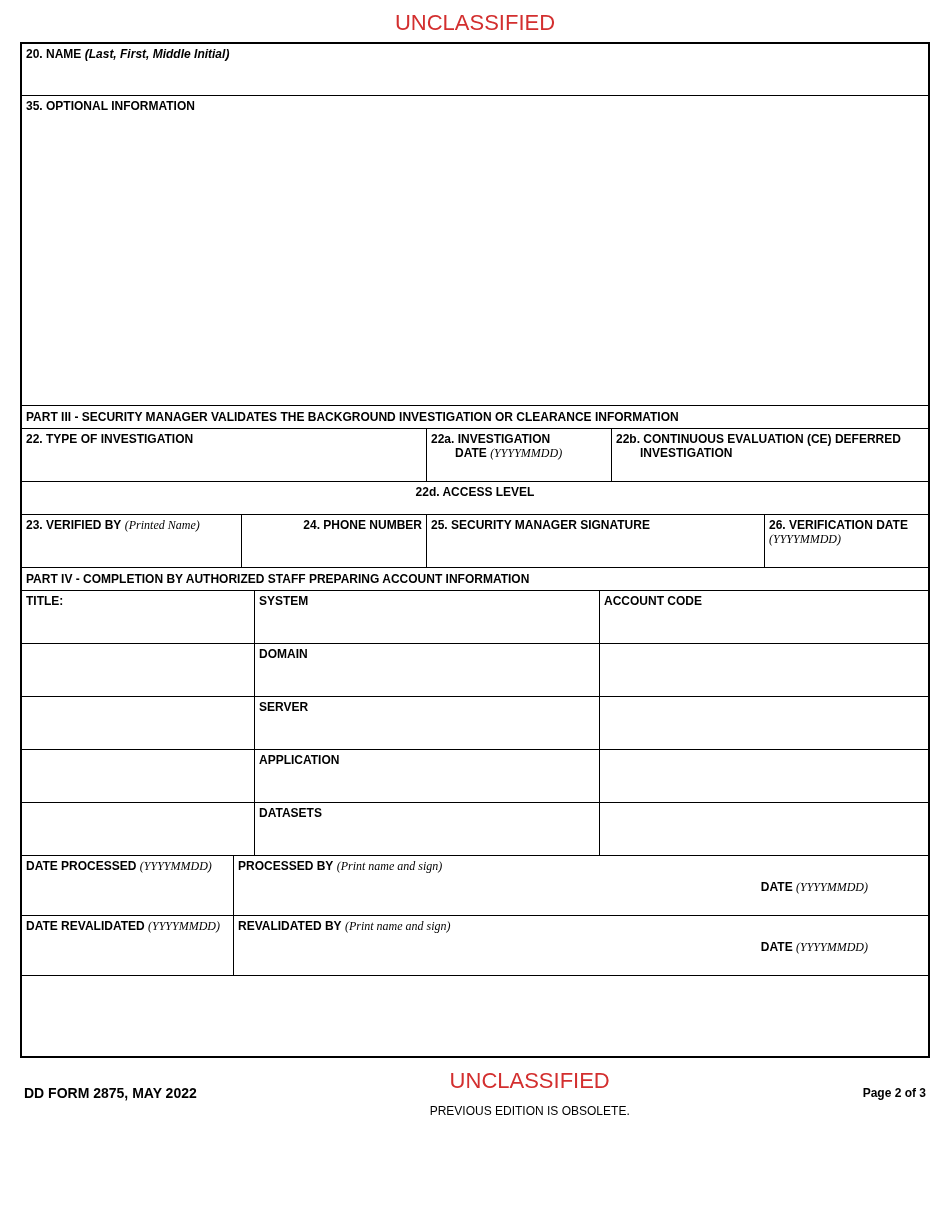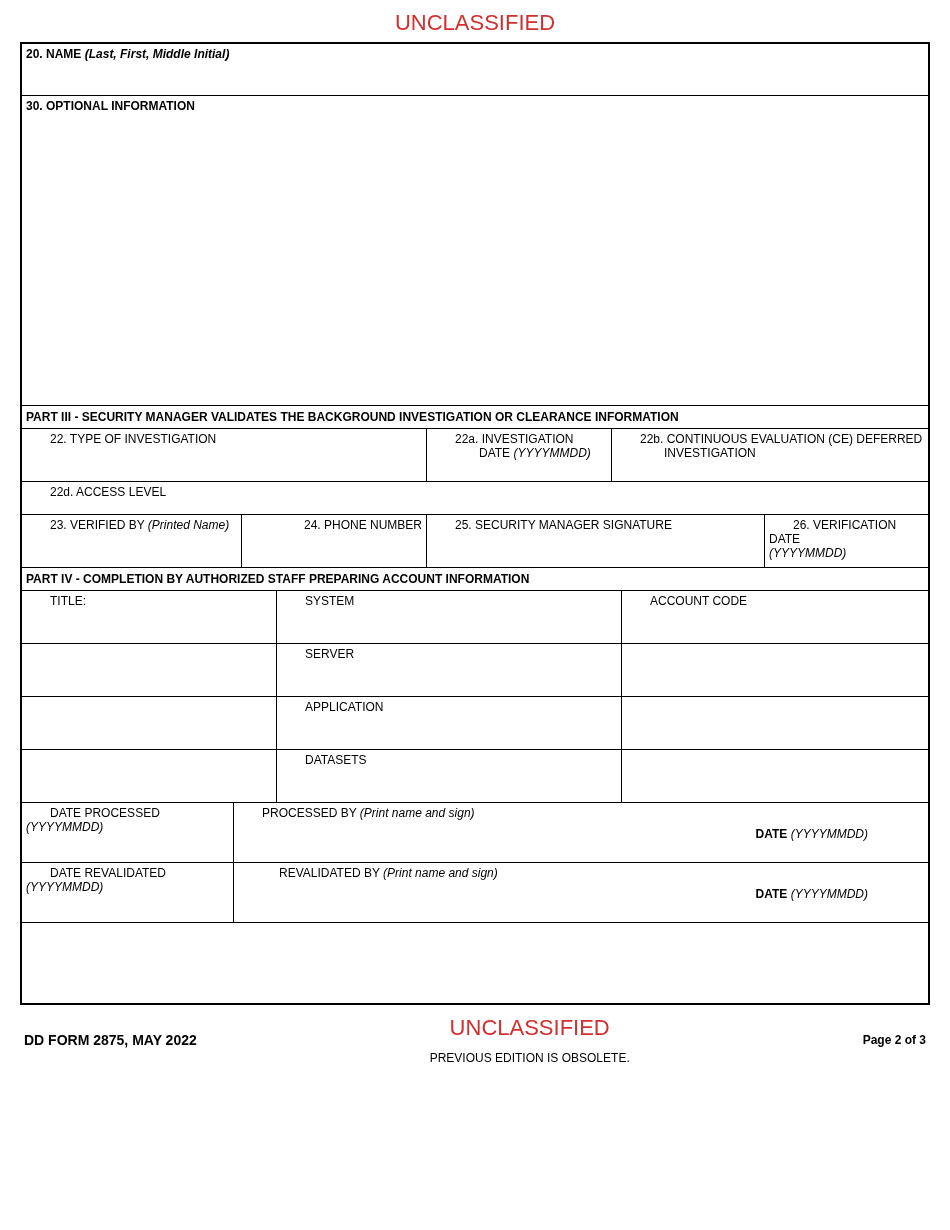--- a/index.html
+++ b/index.html
@@ -56,44 +56,44 @@
     .cell {
       border-right: 1px solid black;
       padding: 3px 4px;
       font-size: 12px;
       min-height: 52px;
     }
     .cell:last-child {
       border-right: none;
     }
     .cell-label {
-      font-weight: normal;
-      margin-left: 24px;
+      font-weight: bold;
     }
     .cell-hint {
       font-style: italic;
       font-weight: normal;
+      font-family: Liberation Serif, serif;
     }
     .indented {
       padding-left: 24px;
     }
     .part4-row {
       display: flex;
       border-bottom: 1px solid black;
     }
     .part4-cell {
       border-right: 1px solid black;
       padding: 3px 4px;
       font-size: 12px;
       min-height: 52px;
     }
     .part4-cell:last-child {
       border-right: none;
     }
-    .title-col { width: 255px; }
+    .title-col { width: 233px; }
     .system-col { width: 345px; }
     .account-col { flex: 1; }
     .processed-left { width: 212px; }
     .processed-right { flex: 1; position: relative; }
     .date-right {
       position: absolute;
       right: 60px;
       top: 24px;
       font-size: 12px;
     }
@@ -140,21 +140,21 @@
 <div class="classification">UNCLASSIFIED</div>
 
 <div class="form-container">
 
   <div class="field-cell name-field">
     <span class="field-label">20. NAME</span>
     <span class="field-hint">(Last, First, Middle Initial)</span>
   </div>
 
   <div class="field-cell optional-info">
-    <span class="field-label">30. OPTIONAL INFORMATION</span>
+    <span class="field-label">35. OPTIONAL INFORMATION</span>
   </div>
 
   <div class="section-header">PART III - SECURITY MANAGER VALIDATES THE BACKGROUND INVESTIGATION OR CLEARANCE INFORMATION</div>
 
   <div class="row">
     <div class="cell" style="width:405px;">
       <span class="cell-label">22. TYPE OF INVESTIGATION</span>
     </div>
     <div class="cell" style="width:185px;">
       <div><span class="cell-label">22a. INVESTIGATION</span></div>
@@ -163,21 +163,21 @@
         <span class="cell-hint">(YYYYMMDD)</span>
       </div>
     </div>
     <div class="cell" style="flex:1;">
       <div><span class="cell-label">22b. CONTINUOUS EVALUATION (CE) DEFERRED</span></div>
       <div class="indented"><span class="cell-label">INVESTIGATION</span></div>
     </div>
   </div>
 
   <div class="row" style="min-height:32px;">
-    <div class="cell" style="flex:1;min-height:32px;">
+    <div class="cell" style="flex:1;min-height:32px;text-align:center;">
       <span class="cell-label">22d. ACCESS LEVEL</span>
     </div>
   </div>
 
   <div class="row">
     <div class="cell" style="width:220px;">
       <span class="cell-label">23. VERIFIED BY</span>
       <span class="cell-hint">(Printed Name)</span>
     </div>
     <div class="cell" style="width:185px;text-align:right;">
@@ -199,20 +199,27 @@
       <span class="cell-label">TITLE:</span>
     </div>
     <div class="part4-cell system-col">
       <span class="cell-label">SYSTEM</span>
     </div>
     <div class="part4-cell account-col">
       <span class="cell-label">ACCOUNT CODE</span>
     </div>
   </div>
 
+  <div class="part4-row">
+    <div class="part4-cell title-col"></div>
+    <div class="part4-cell system-col">
+      <span class="cell-label">DOMAIN</span>
+    </div>
+    <div class="part4-cell account-col"></div>
+  </div>
 
   <div class="part4-row">
     <div class="part4-cell title-col"></div>
     <div class="part4-cell system-col">
       <span class="cell-label">SERVER</span>
     </div>
     <div class="part4-cell account-col"></div>
   </div>
 
   <div class="part4-row">
@@ -240,21 +247,21 @@
     <div class="part4-cell processed-right">
       <span class="cell-label">PROCESSED BY</span>
       <span class="cell-hint">(Print name and sign)</span>
       <div class="date-right">
         <span class="field-label">DATE</span>
         <span class="cell-hint">(YYYYMMDD)</span>
       </div>
     </div>
   </div>
 
-  <div class="part4-row" style="min-height:60px;gap:17px;">
+  <div class="part4-row" style="min-height:60px;">
     <div class="part4-cell processed-left">
       <span class="cell-label">DATE REVALIDATED</span>
       <span class="cell-hint">(YYYYMMDD)</span>
     </div>
     <div class="part4-cell processed-right">
       <span class="cell-label">REVALIDATED BY</span>
       <span class="cell-hint">(Print name and sign)</span>
       <div class="date-right">
         <span class="field-label">DATE</span>
         <span class="cell-hint">(YYYYMMDD)</span>

